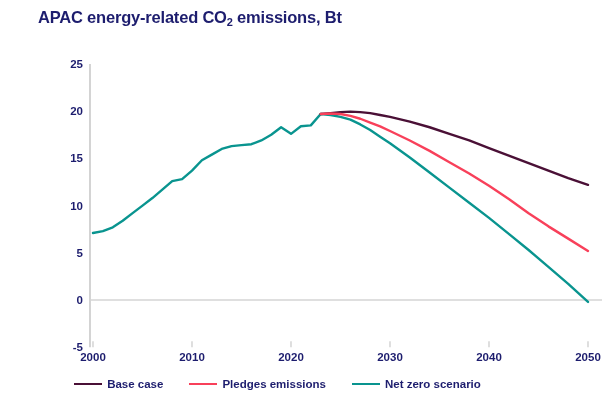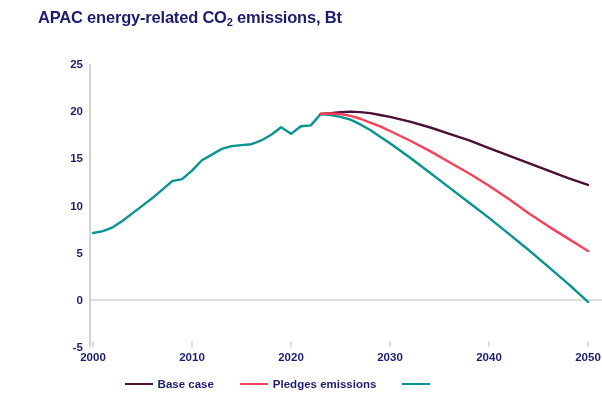--- a/index.html
+++ b/index.html
@@ -114,16 +114,17 @@
       <div class="legend-item">
         <span class="legend-swatch" style="background: rgb(74, 16, 54);"></span>
         <span class="legend-label">Base case</span>
       </div>
       <div class="legend-item">
         <span class="legend-swatch" style="background: rgb(248, 64, 90);"></span>
         <span class="legend-label">Pledges emissions</span>
       </div>
       <div class="legend-item">
         <span class="legend-swatch" style="background: rgb(9, 148, 143);"></span>
+        <span class="legend-label">Net zero scenario</span>
       </div>
     </div>
 
 </div>
 
 </body></html>

